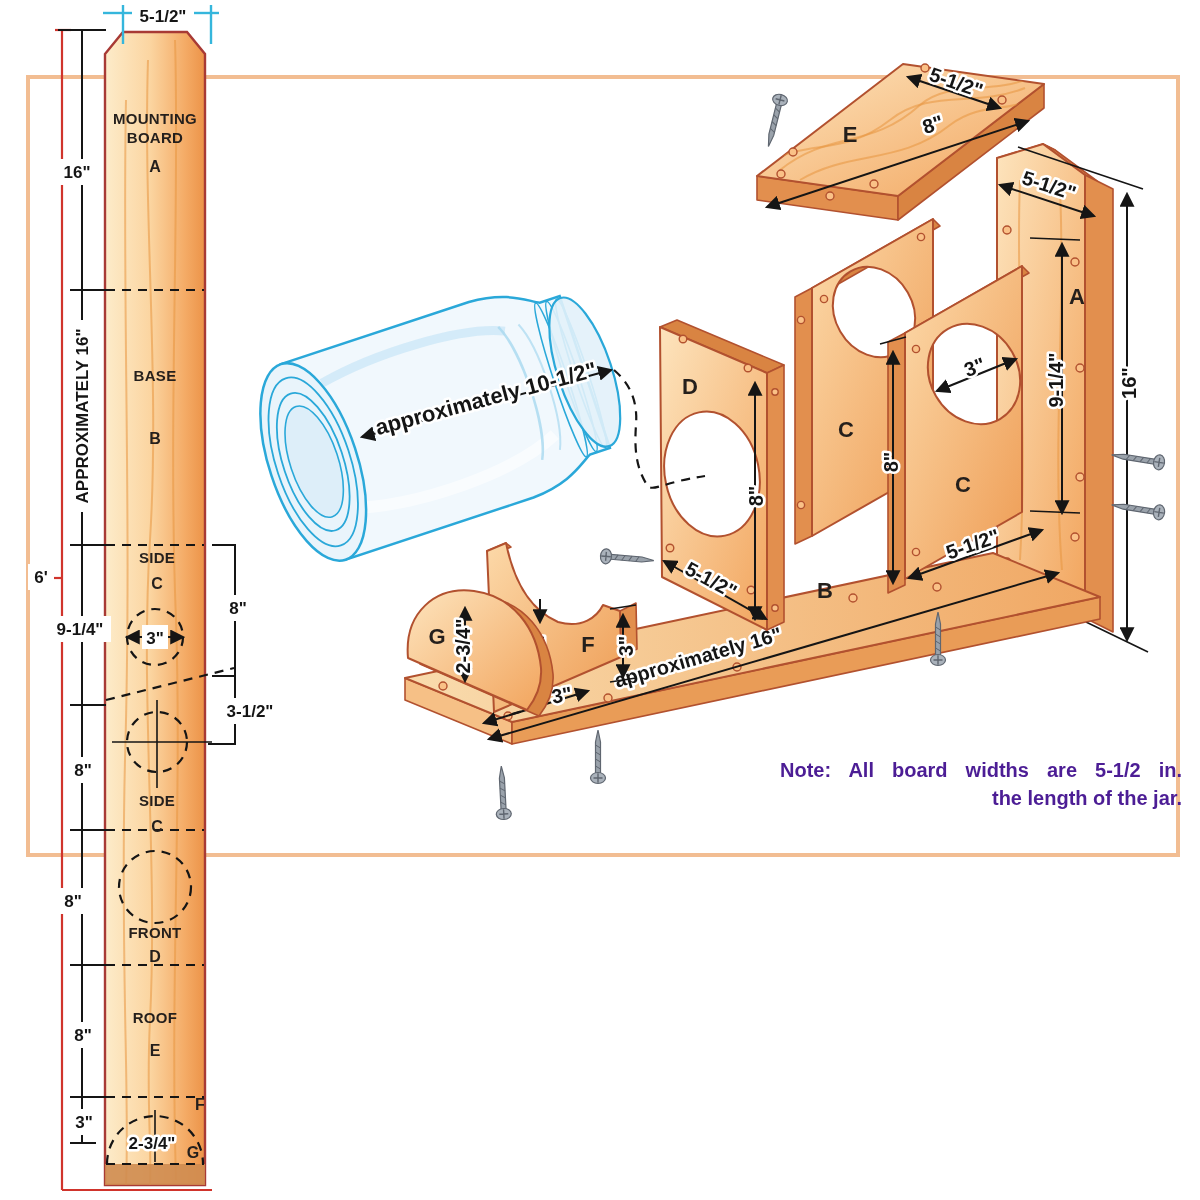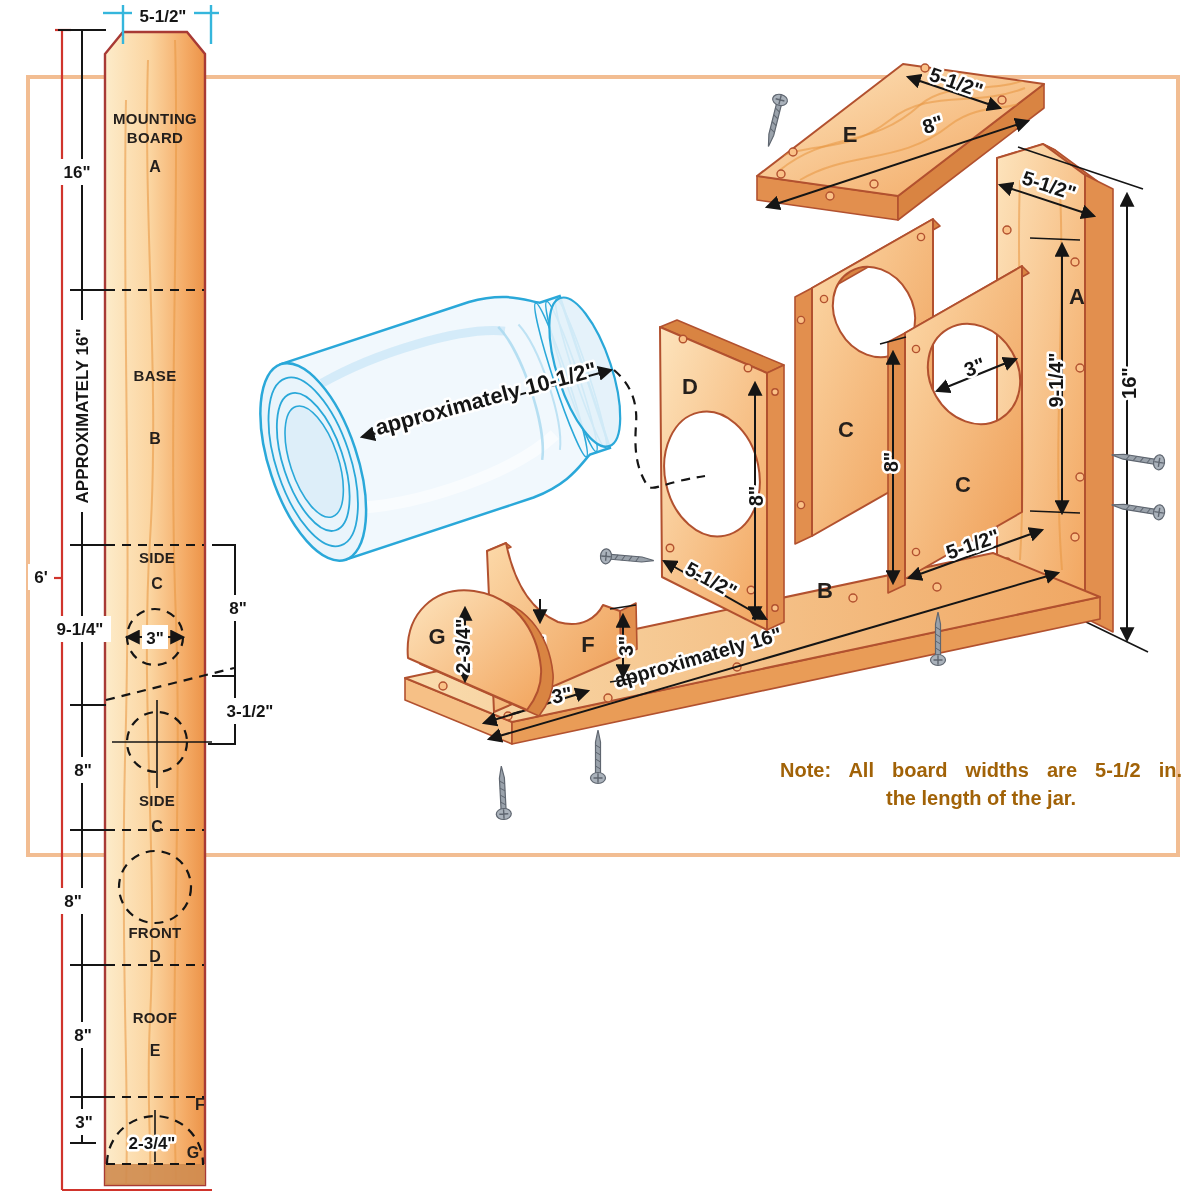--- a/index.html
+++ b/index.html
@@ -15,24 +15,24 @@
   .dim{stroke:#151515;stroke-width:2;fill:none;}
   .dimthin{stroke:#151515;stroke-width:1.6;fill:none;}
   .dash{stroke:#151515;stroke-width:2.2;fill:none;stroke-dasharray:9 7;}
   .red{stroke:#d0342c;stroke-width:2.2;fill:none;}
   .cyan{stroke:#35b6dc;stroke-width:2.4;fill:none;}
   .chip{fill:#ffffff;}
   .face{stroke:#b2512f;stroke-width:2;stroke-linejoin:round;}
   .band{stroke:#b2512f;stroke-width:1.6;stroke-linejoin:round;}
   .hole{fill:#fac187;stroke:#b2512f;stroke-width:1.4;}
   .grain{stroke:#e7953f;stroke-width:2;fill:none;opacity:.55;}
-  .note{position:absolute;left:780px;top:757px;width:402px;color:#a16207;
+  .note{position:absolute;left:780px;top:757px;width:402px;color:#4c1d95;
         font-size:20px;font-weight:bold;line-height:1.38;}
   .note .jl{text-align:justify;text-align-last:justify;}
-  .note .ll{text-align:center;}
+  .note .ll{text-align:right;}
 </style>
 </head>
 <body>
 
 <div class="stage">
 <svg width="1200" height="1200" viewBox="0 0 1200 1200">
   <defs>
     <marker id="mA" viewBox="0 0 10 10" refX="8.5" refY="5" markerWidth="7.5" markerHeight="7.5" orient="auto-start-reverse">
       <path d="M0,0 L10,5 L0,10 Z" fill="#151515"></path>
     </marker>

